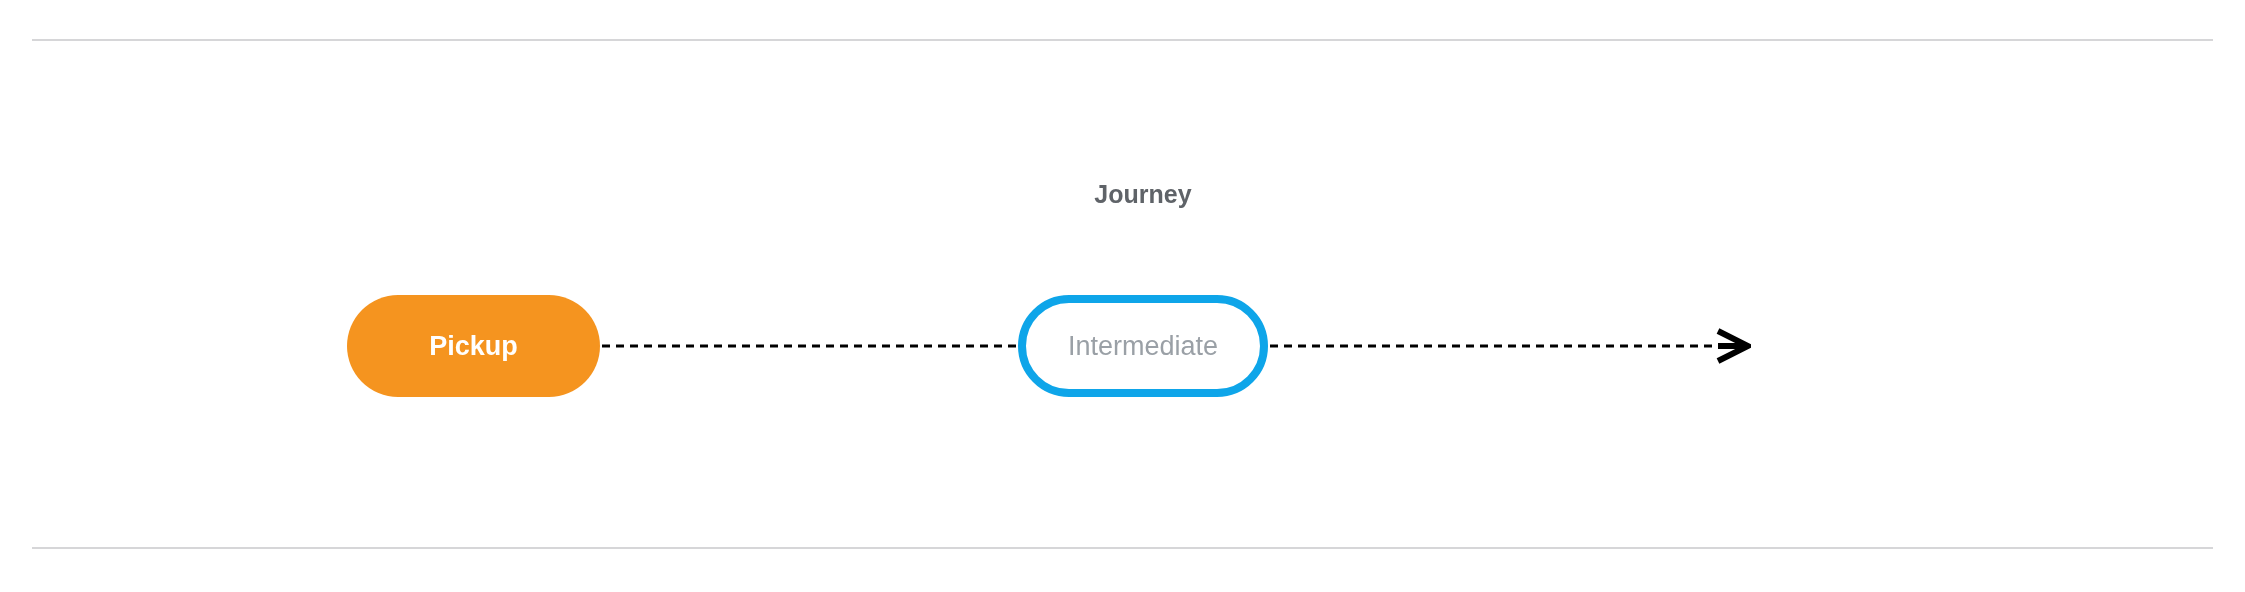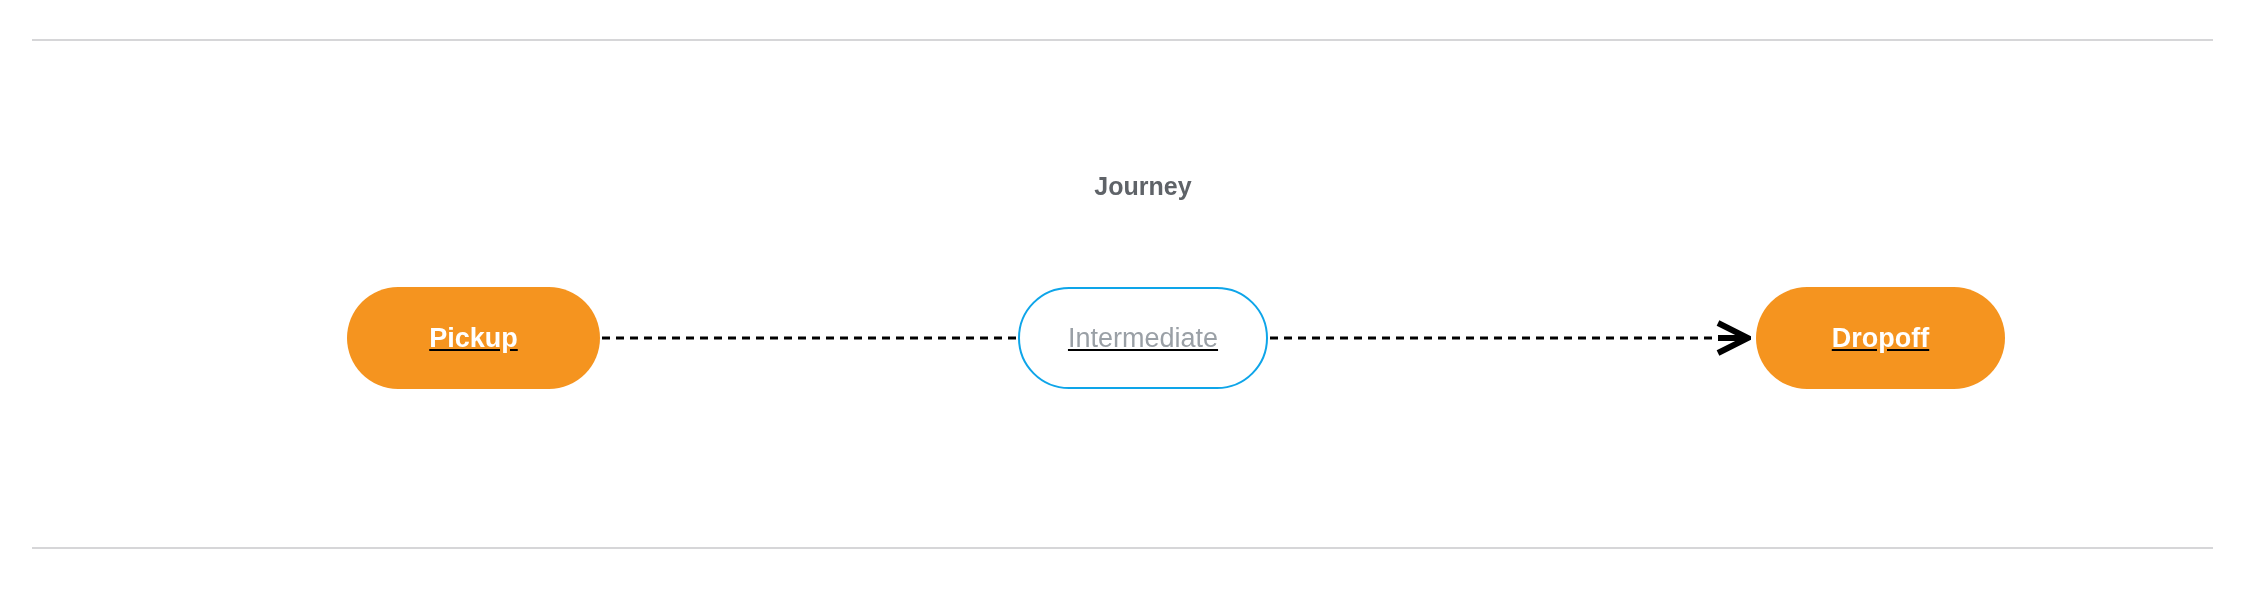--- a/index.html
+++ b/index.html
@@ -41,21 +41,21 @@
     font-weight: bold;
     color: #000000;
     letter-spacing: -0.2px;
     white-space: nowrap;
   }
 
   
   .diagram {
     position: absolute;
     left: 0;
-    top: 4px;
+    top: 12px;
     width: 2245px;
     height: 478px;
   }
 
   .edge-layer {
     position: absolute;
     left: 0;
     top: 0;
     width: 2245px;
     height: 592px;
@@ -76,39 +76,38 @@
   .node {
     position: absolute;
     top: 283px;
     height: 102px;
     border-radius: 51px;
     box-sizing: border-box;
     display: flex;
     align-items: center;
     justify-content: center;
     white-space: nowrap;
-    text-decoration: underline;
   }
 
   .node-label {
     font-size: 27px;
     line-height: 1;
   }
 
   .node.terminal {
     background: #f5941f;
   }
   .node.terminal .node-label {
     color: #ffffff;
     font-weight: bold;
   }
 
   .node.intermediate {
     background: #ffffff;
-    border: 2px solid #0ea5e9;
+    border: 8px solid #0ea5e9;
   }
   .node.intermediate .node-label {
     color: #9aa0a6;
     font-weight: normal;
   }
 
   .node-pickup       { left: 347px;  width: 253px; }
   .node-intermediate { left: 1018px; width: 250px; }
   .node-dropoff      { left: 1756px; width: 249px; }
 </style>
@@ -138,21 +137,18 @@
     </svg>
 
     <div class="node terminal node-pickup">
       <span class="node-label">Pickup</span>
     </div>
 
     <div class="node intermediate node-intermediate">
       <span class="node-label">Intermediate</span>
     </div>
 
-    <div class="node terminal node-dropoff">
-      <span class="node-label">Dropoff</span>
-    </div>
 
   </div>
 
   <div class="divider bottom"></div>
 
 </div>
 
 </body></html>

